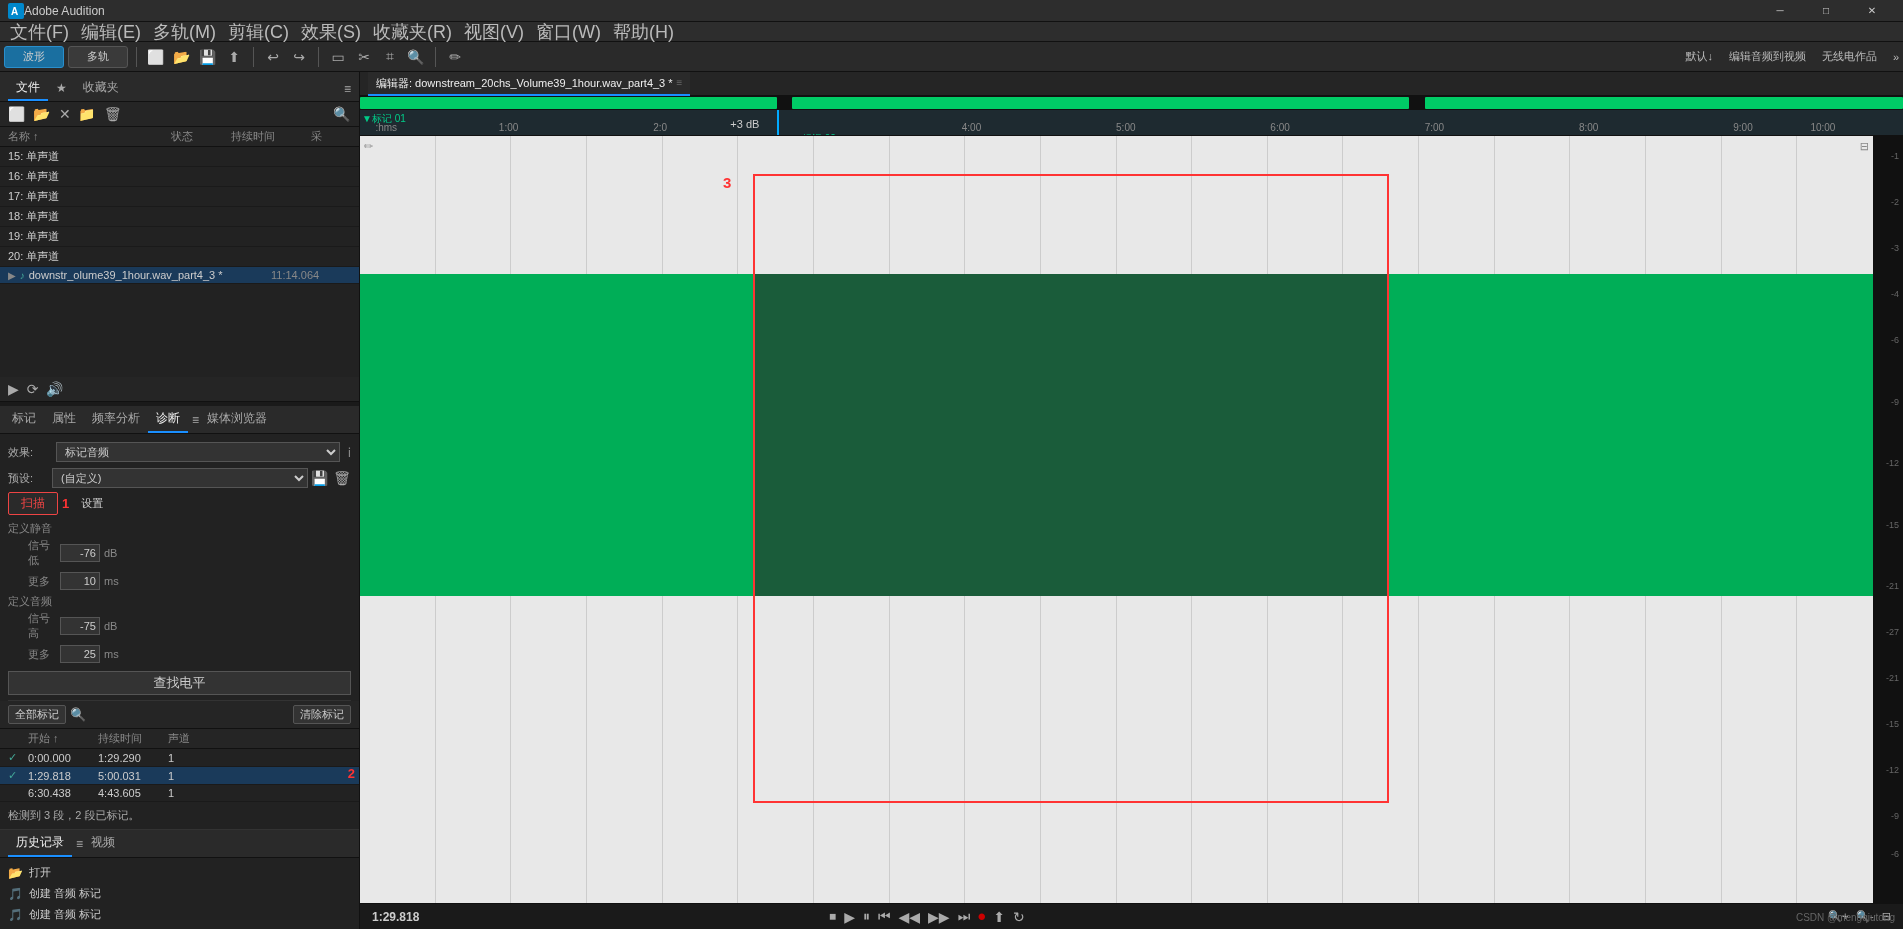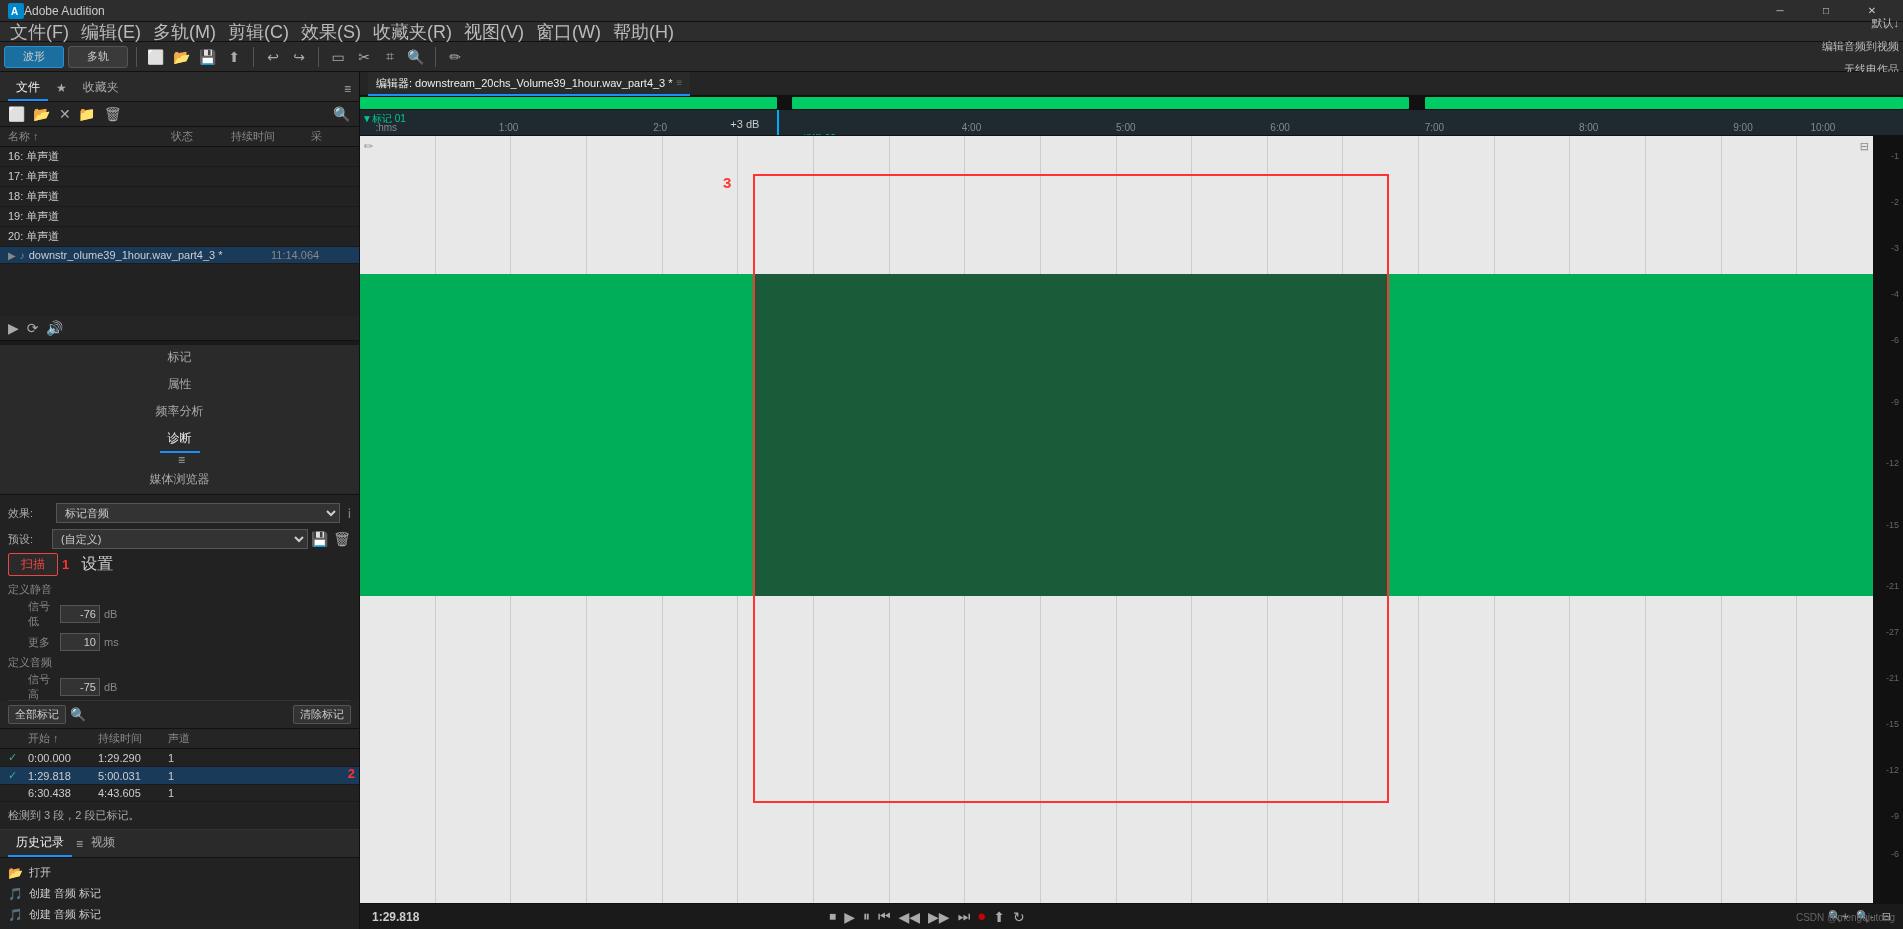--- a/index.html
+++ b/index.html
@@ -13,21 +13,21 @@
     
     .menu-bar { background: #2d2d2d; height: 20px; display: flex; align-items: center; padding: 0 4px; border-bottom: 1px solid #111; }
     .menu-bar span { color: #bbb; font-size: 18px; padding: 0 6px; cursor: pointer; height: 20px; line-height: 20px; }
 
     
     .toolbar { background: #2a2a2a; height: 30px; display: flex; align-items: center; padding: 0 4px; border-bottom: 1px solid #111; gap: 4px; }
     .toolbar-btn { background: #3a3a3a; border: 1px solid #555; border-radius: 3px; color: #ccc; font-size: 11px; padding: 2px 18px; cursor: pointer; height: 22px; }
     .toolbar-btn.active { background: #1a6fa0; border-color: #2a8fcc; }
     .toolbar-sep { width: 1px; height: 20px; background: #555; margin: 0 4px; }
     .toolbar-icon { width: 22px; height: 22px; display: flex; align-items: center; justify-content: center; color: #aaa; cursor: pointer; font-size: 14px; }
-    .toolbar-right { margin-left: auto; display: flex; align-items: flex-end; gap: 8px; flex-direction: column; }
+    .toolbar-right { margin-left: auto; display: flex; align-items: center; gap: 16px; }
     .toolbar-right span { color: #bbb; font-size: 11px; cursor: pointer; }
     .toolbar-right .more { color: #bbb; }
 
     
     .main-layout { display: flex; height: calc(929px - 72px); }
 
     
     .left-panel { width: 360px; background: #222; border-right: 1px solid #111; display: flex; flex-direction: column; flex-shrink: 0; }
 
     
@@ -59,38 +59,38 @@
     .file-item .wave-icon { color: #4a9; margin-right: 4px; font-size: 10px; }
 
     
     .transport-bar { display: flex; align-items: center; padding: 4px 8px; background: #252525; border-bottom: 1px solid #111; gap: 8px; }
     .transport-btn { color: #aaa; cursor: pointer; font-size: 14px; }
 
     
     .panel-divider { height: 4px; background: #1a1a1a; cursor: row-resize; }
 
     
-    .bottom-tabs { background: #2a2a2a; border-bottom: 1px solid #111; padding: 0 4px; display: flex; align-items: center; gap: 0; flex-direction: column; }
+    .bottom-tabs { background: #2a2a2a; border-bottom: 1px solid #111; padding: 0 4px; display: flex; align-items: center; gap: 0; }
     .bottom-tabs .tab { color: #aaa; font-size: 12px; padding: 4px 8px; cursor: pointer; border-bottom: 2px solid transparent; }
     .bottom-tabs .tab.active { color: #eee; border-bottom: 2px solid #1a8fff; }
     .bottom-tabs .menu-icon { color: #aaa; cursor: pointer; margin-left: 4px; }
 
     
     .diagnostics-panel { padding: 8px; flex: 1; overflow: hidden; }
     .diag-row { display: flex; align-items: center; margin-bottom: 6px; gap: 8px; }
     .diag-label { color: #aaa; font-size: 11px; width: 40px; }
     .diag-select { background: #333; border: 1px solid #555; color: #ccc; font-size: 11px; flex: 1; height: 20px; padding: 0 4px; }
     .diag-section-label { color: #888; font-size: 11px; margin: 4px 0 2px; }
     .diag-input-row { display: flex; align-items: center; gap: 4px; margin-bottom: 4px; padding-left: 20px; }
     .diag-input-row .lbl { color: #888; font-size: 11px; width: 28px; }
     .diag-input-row input { background: #333; border: 1px solid #555; color: #ccc; font-size: 11px; width: 40px; height: 18px; padding: 0 3px; text-align: right; }
     .diag-input-row .unit { color: #888; font-size: 11px; width: 20px; }
 
     .scan-btn { background: #2a2a2a; border: 1px solid #e44; color: #e44; font-size: 12px; padding: 2px 12px; cursor: pointer; border-radius: 2px; }
-    .settings-link { color: #ccc; font-size: 16px; cursor: pointer; margin-left: 8px; }
+    .settings-link { color: #ccc; font-size: 11px; cursor: pointer; margin-left: 8px; }
     .find-level-btn { background: #333; border: 1px solid #555; color: #ccc; font-size: 13px; padding: 2px 8px; cursor: pointer; width: 100%; margin-top: 4px; }
 
     
     .marker-toolbar { display: flex; align-items: center; padding: 4px 8px; background: #252525; border-bottom: 1px solid #111; gap: 4px; }
     .marker-toolbar .m-btn { background: #333; border: 1px solid #555; color: #ccc; font-size: 11px; padding: 1px 6px; cursor: pointer; border-radius: 2px; }
     .marker-toolbar .m-icon { color: #aaa; cursor: pointer; font-size: 13px; }
     .marker-toolbar .m-clear { margin-left: auto; background: #333; border: 1px solid #555; color: #ccc; font-size: 11px; padding: 1px 6px; cursor: pointer; border-radius: 2px; }
     .marker-table-header { display: flex; padding: 2px 8px; background: #252525; border-bottom: 1px solid #111; }
     .marker-table-header span { font-size: 11px; color: #888; }
     .mtcol-check { width: 20px; }
@@ -246,20 +246,25 @@
     </div>
 
     <div class="files-table">
       <div class="files-table-header">
         <span class="col-name">名称 ↑</span>
         <span class="col-status">状态</span>
         <span class="col-duration">持续时间</span>
         <span class="col-sample">采</span>
       </div>
       <div class="file-item">
+          <span class="col-name">15: 单声道</span>
+          <span class="col-status"></span>
+          <span class="col-duration"></span>
+        </div>
+      <div class="file-item">
           <span class="col-name">16: 单声道</span>
         </div>
       <div class="file-item">
           <span class="col-name">17: 单声道</span>
         </div>
       <div class="file-item">
           <span class="col-name">18: 单声道</span>
         </div>
       <div class="file-item">
           <span class="col-name">19: 单声道</span>

